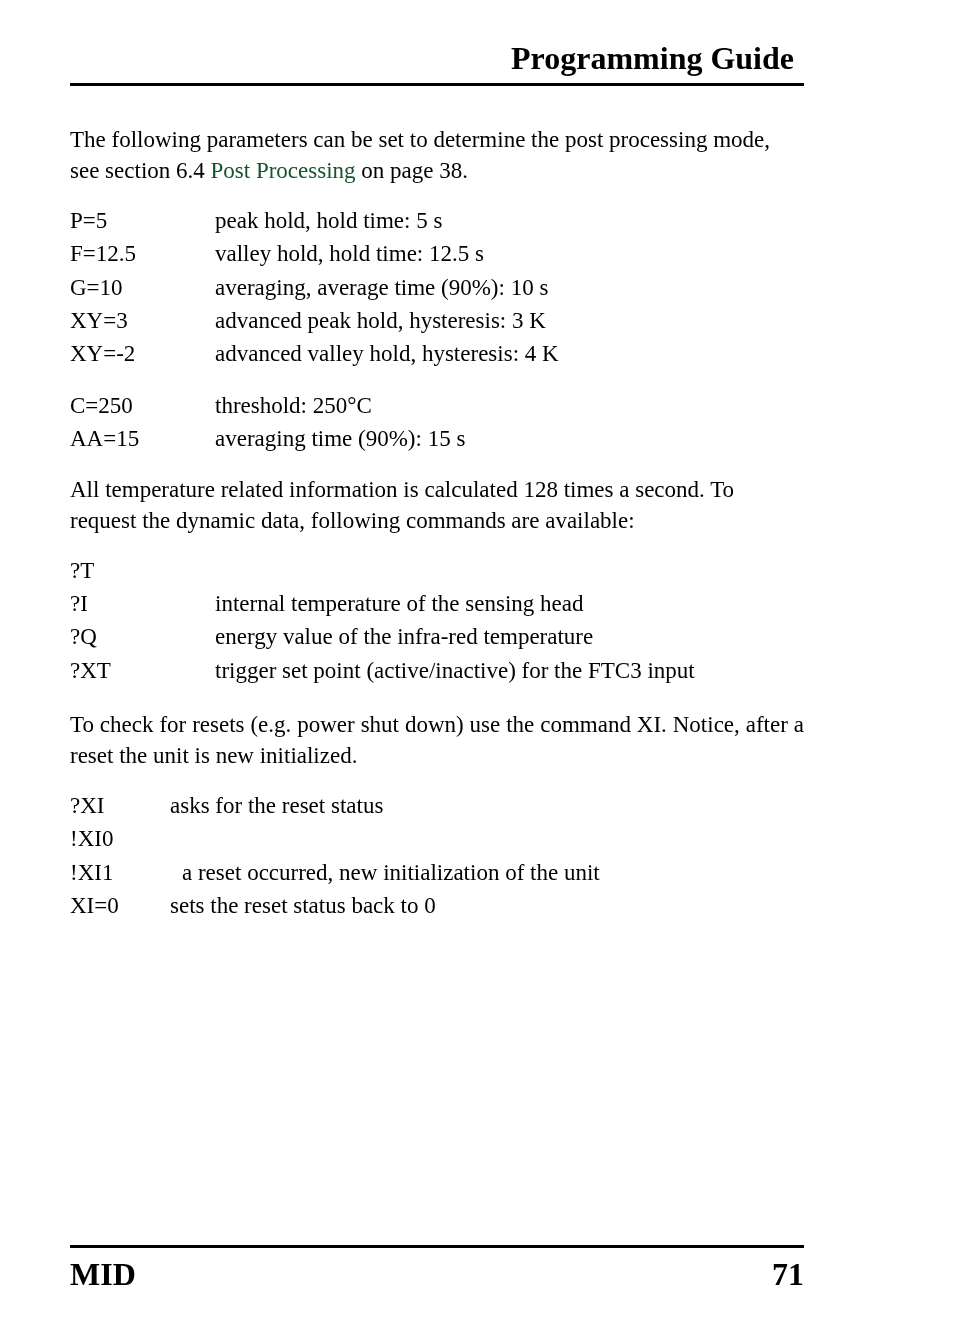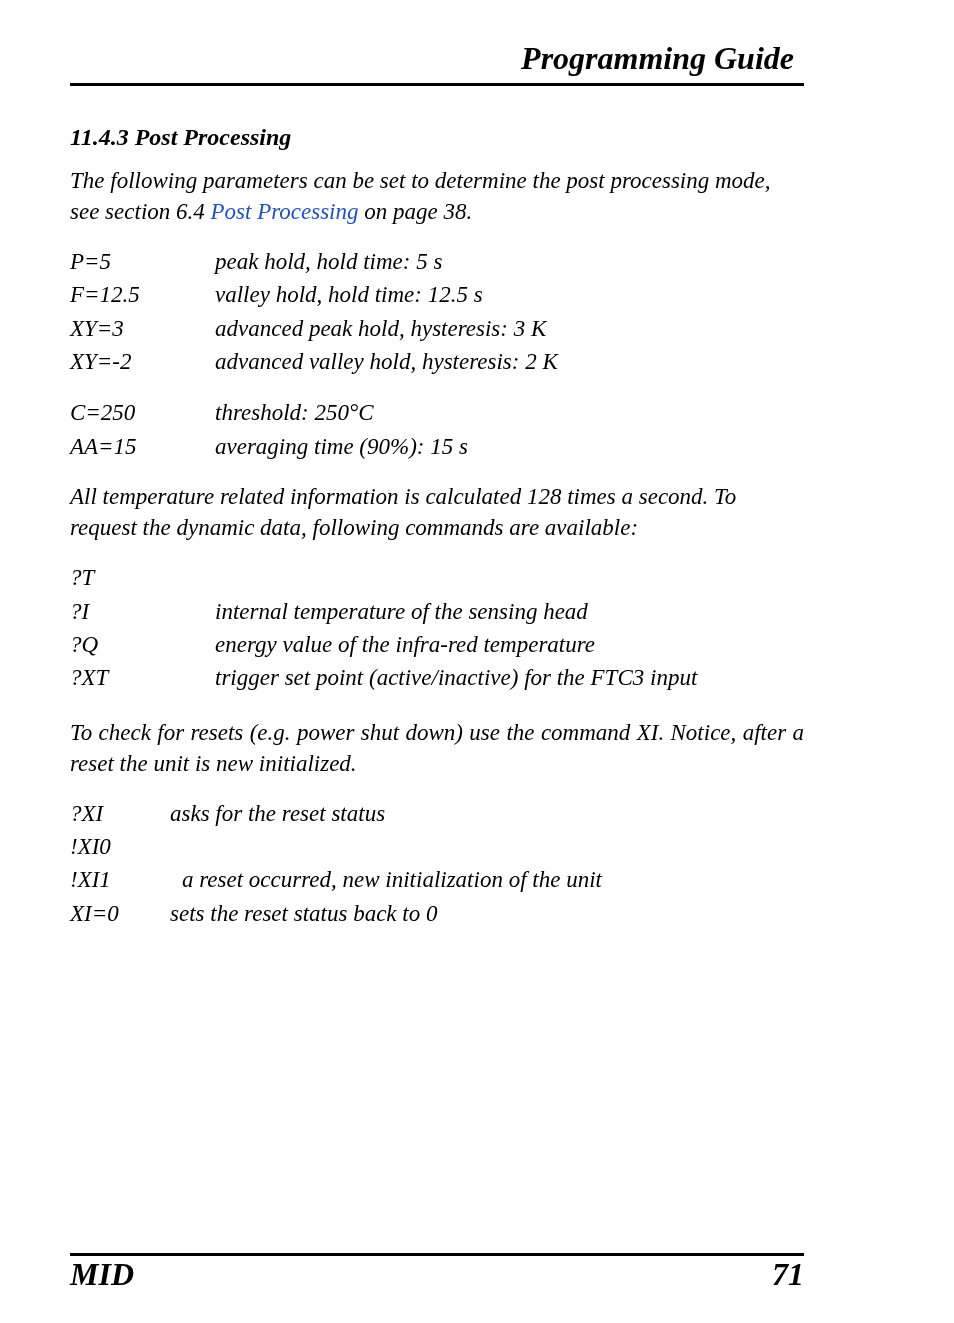--- a/index.html
+++ b/index.html
@@ -10,21 +10,20 @@
     color: #000;
   }
   .page {
     width: 874px;
     height: 1323px;
     box-sizing: border-box;
     padding: 40px 70px 30px 70px;
     position: relative;
     display: flex;
     flex-direction: column;
-    font-style: italic;
   }
   .header-title {
     text-align: right;
     font-weight: bold;
     font-size: 32px;
     padding-bottom: 6px;
     padding-right: 10px;
   }
   .header-rule {
     border-bottom: 3px solid #000;
@@ -37,21 +36,21 @@
   }
   .body-p {
     font-size: 23px;
     line-height: 1.35;
     margin: 0 0 18px 0;
   }
   .body-p.justify {
     text-align: justify;
   }
   .link {
-    color: #1d4ed8;
+    color: #14532d;
   }
   .param-table {
     font-size: 23px;
     line-height: 1.45;
     margin-bottom: 18px;
     margin-top: 18px;
   }
   .param-row {
     display: flex;
   }
@@ -100,57 +99,61 @@
     font-size: 30px;
     margin: 12px 0 16px 0;
   }
   .content {
     flex: 1;
   }
   .footer {
     border-top: 3px solid #000;
     display: flex;
     justify-content: space-between;
+    padding-top: 8px;
     font-weight: bold;
     font-size: 32px;
     text-align: center;
   }
 </style>
 </head>
 <body>
 
 <div class="page">
 
   <div class="content">
 
     <div class="header-title">Programming Guide</div>
     <div class="header-rule"></div>
 
-    <div class="sec-heading">11.4.3 Post Processing</div>
 
     <p class="body-p">
       <span>The following parameters can be set to determine the post processing mode, see section 6.4 </span><span class="link">Post Processing</span><span> on page 38.</span>
     </p>
 
     <div class="param-table">
       <div class="param-row">
         <div class="param-left">P=5</div>
         <div class="param-right">peak hold, hold time: 5 s</div>
       </div>
       <div class="param-row">
         <div class="param-left">F=12.5</div>
         <div class="param-right">valley hold, hold time: 12.5 s</div>
       </div>
       <div class="param-row">
+        <div class="param-left">G=10</div>
+        <div class="param-right">averaging, average time (90%): 10 s</div>
+      </div>
+      <div class="param-row">
         <div class="param-left">XY=3</div>
         <div class="param-right">advanced peak hold, hysteresis: 3 K</div>
       </div>
       <div class="param-row">
         <div class="param-left">XY=-2</div>
-        <div class="param-right">advanced valley hold, hysteresis: 2 K</div>
+        <div class="param-right">advanced valley hold, hysteresis: 4 K</div>
       </div>
 
       <div class="spacer-row"></div>
 
       <div class="param-row">
         <div class="param-left">C=250</div>
         <div class="param-right">threshold: 250°C</div>
       </div>
       <div class="param-row">
         <div class="param-left">AA=15</div>

